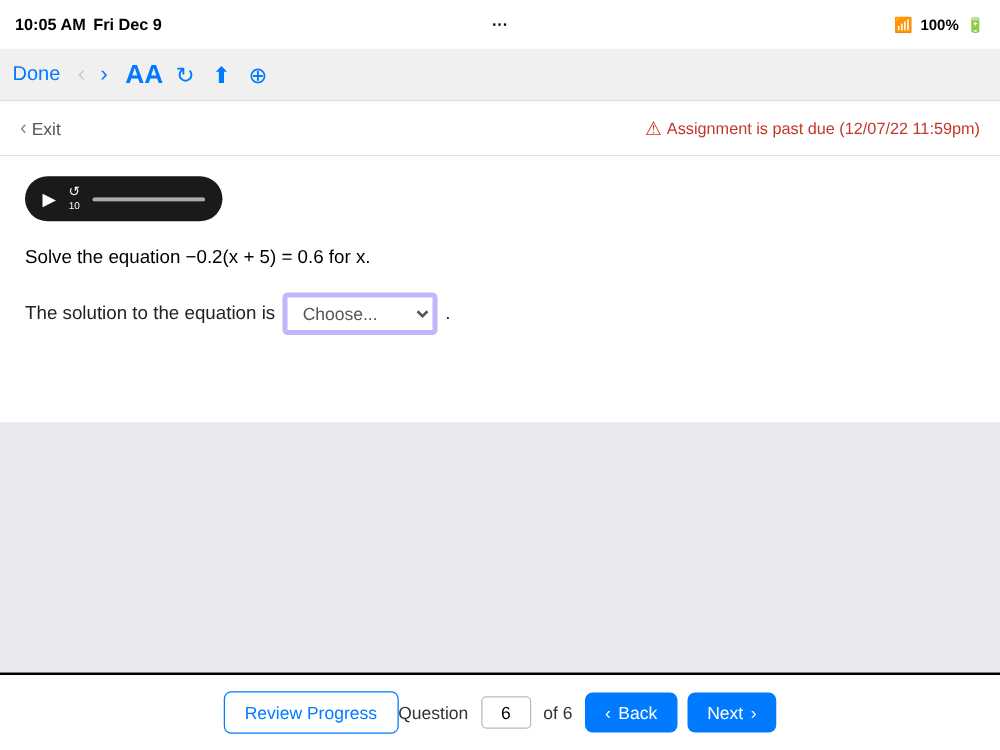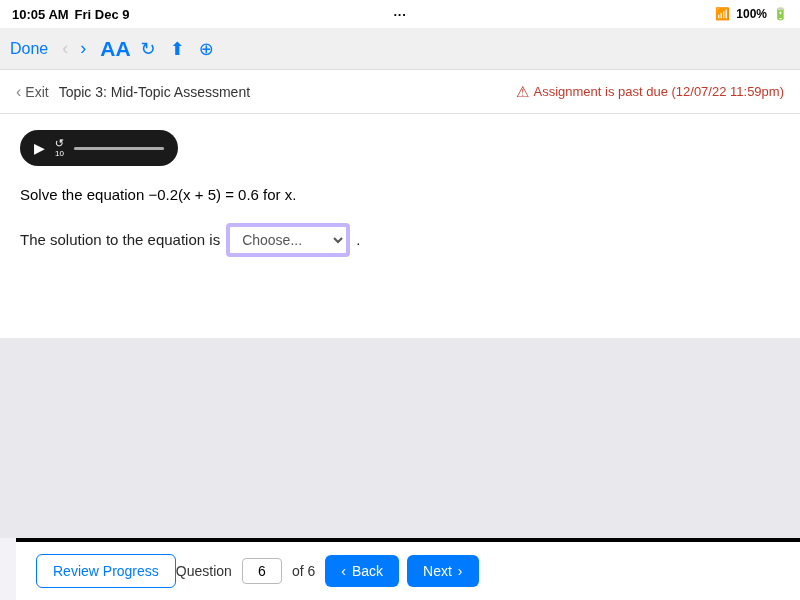--- a/index.html
+++ b/index.html
@@ -13,21 +13,21 @@
       flex-direction: column;
     }
 
     
     .status-bar {
       background: #fff;
       display: flex;
       justify-content: space-between;
       align-items: center;
       padding: 4px 12px;
-      height: 28px;
+      height: 39px;
       font-size: 13px;
       font-weight: 600;
     }
     .status-left { display: flex; gap: 6px; align-items: center; }
     .status-center { position: absolute; left: 50%; transform: translateX(-50%); }
     .status-right { display: flex; gap: 6px; align-items: center; font-size: 12px; }
 
     
     .browser-bar {
       background: #f0f0f0;
@@ -213,27 +213,26 @@
     
     .gray-section {
       flex: 1;
       background: #e8e8ed;
       min-height: 200px;
     }
 
     
     .bottom-bar {
       background: #fff;
-      border-top: 4px solid #000000;
-      display: flex;
-      align-items: center;
-      justify-content: flex-start;
+      border-top: 2px solid #000000;
+      display: flex;
+      align-items: center;
+      justify-content: center;
       padding: 10px 20px;
       height: 62px;
-      margin-left: 16px;
     }
     .review-progress-btn {
       border: 1.5px solid #007aff;
       color: #007aff;
       background: #fff;
       padding: 8px 16px;
       border-radius: 6px;
       font-size: 14px;
       cursor: pointer;
     }
@@ -312,21 +311,20 @@
     <span>⊕</span>
   </div>
 </div>
 
 <div class="top-nav">
   <div class="top-nav-left">
     <div class="exit-btn">
       <span class="exit-chevron">‹</span>
       <span>Exit</span>
     </div>
-    <span class="topic-title">Topic 3: Mid-Topic Assessment</span>
   </div>
   <div class="past-due">
     <span class="past-due-icon">⚠</span>
     <span>Assignment is past due (12/07/22 11:59pm)</span>
   </div>
 </div>
 
 <div class="main-content">
   
   <div class="audio-player">

